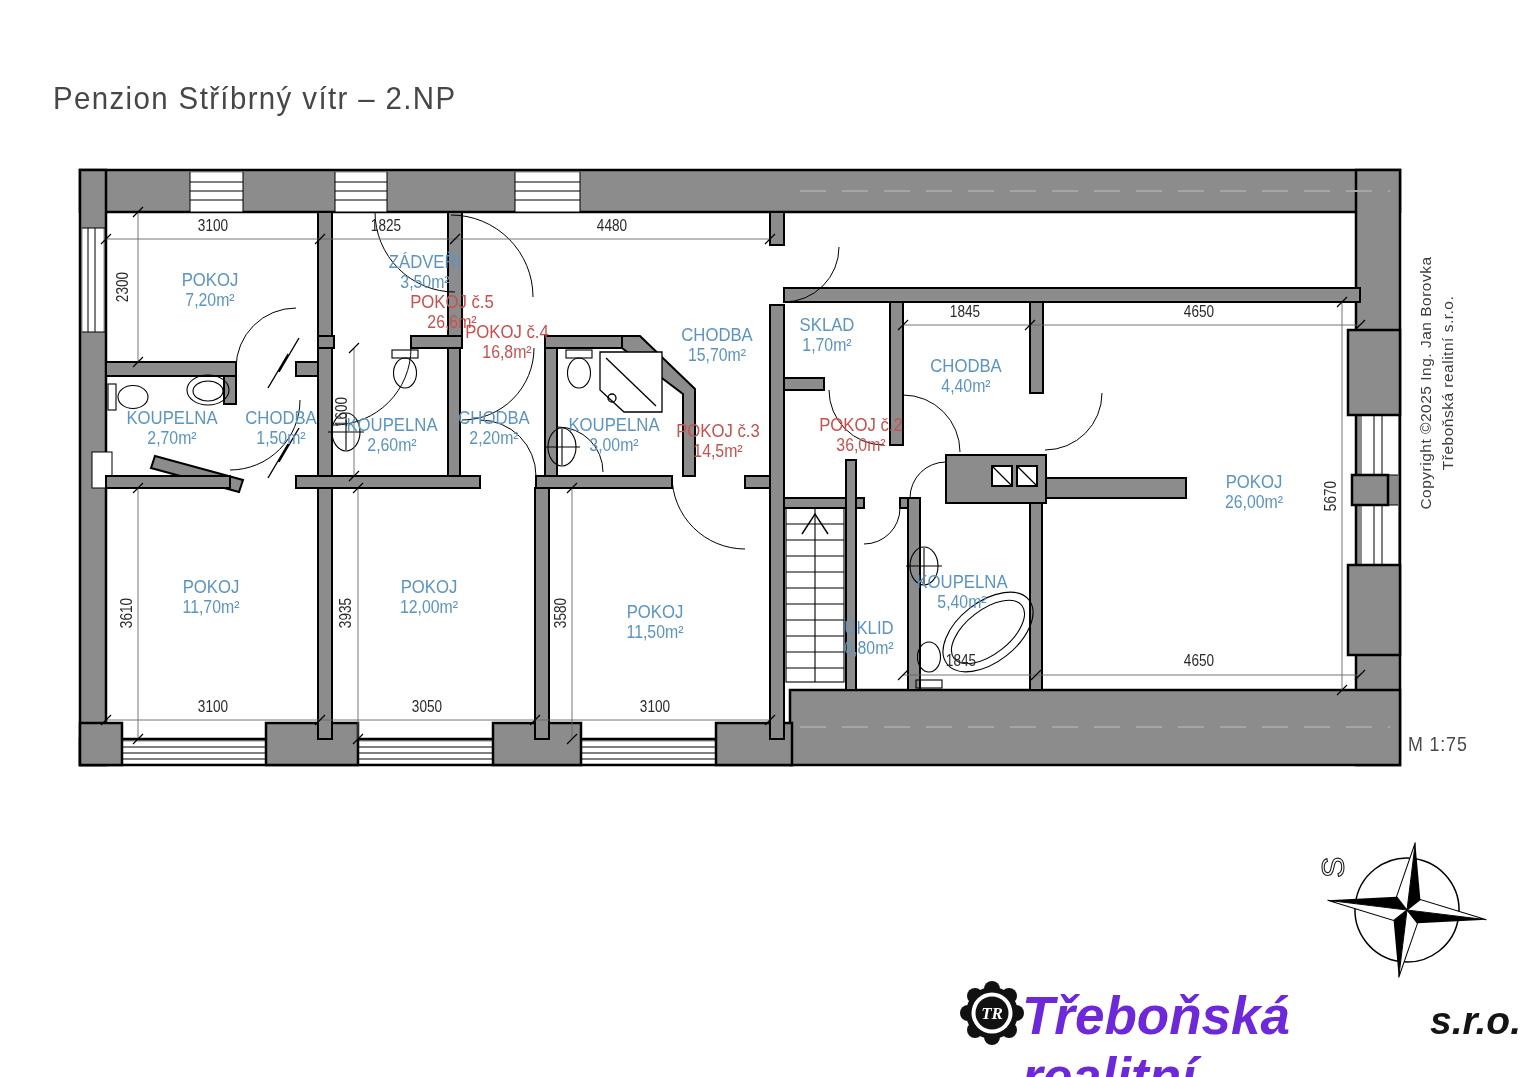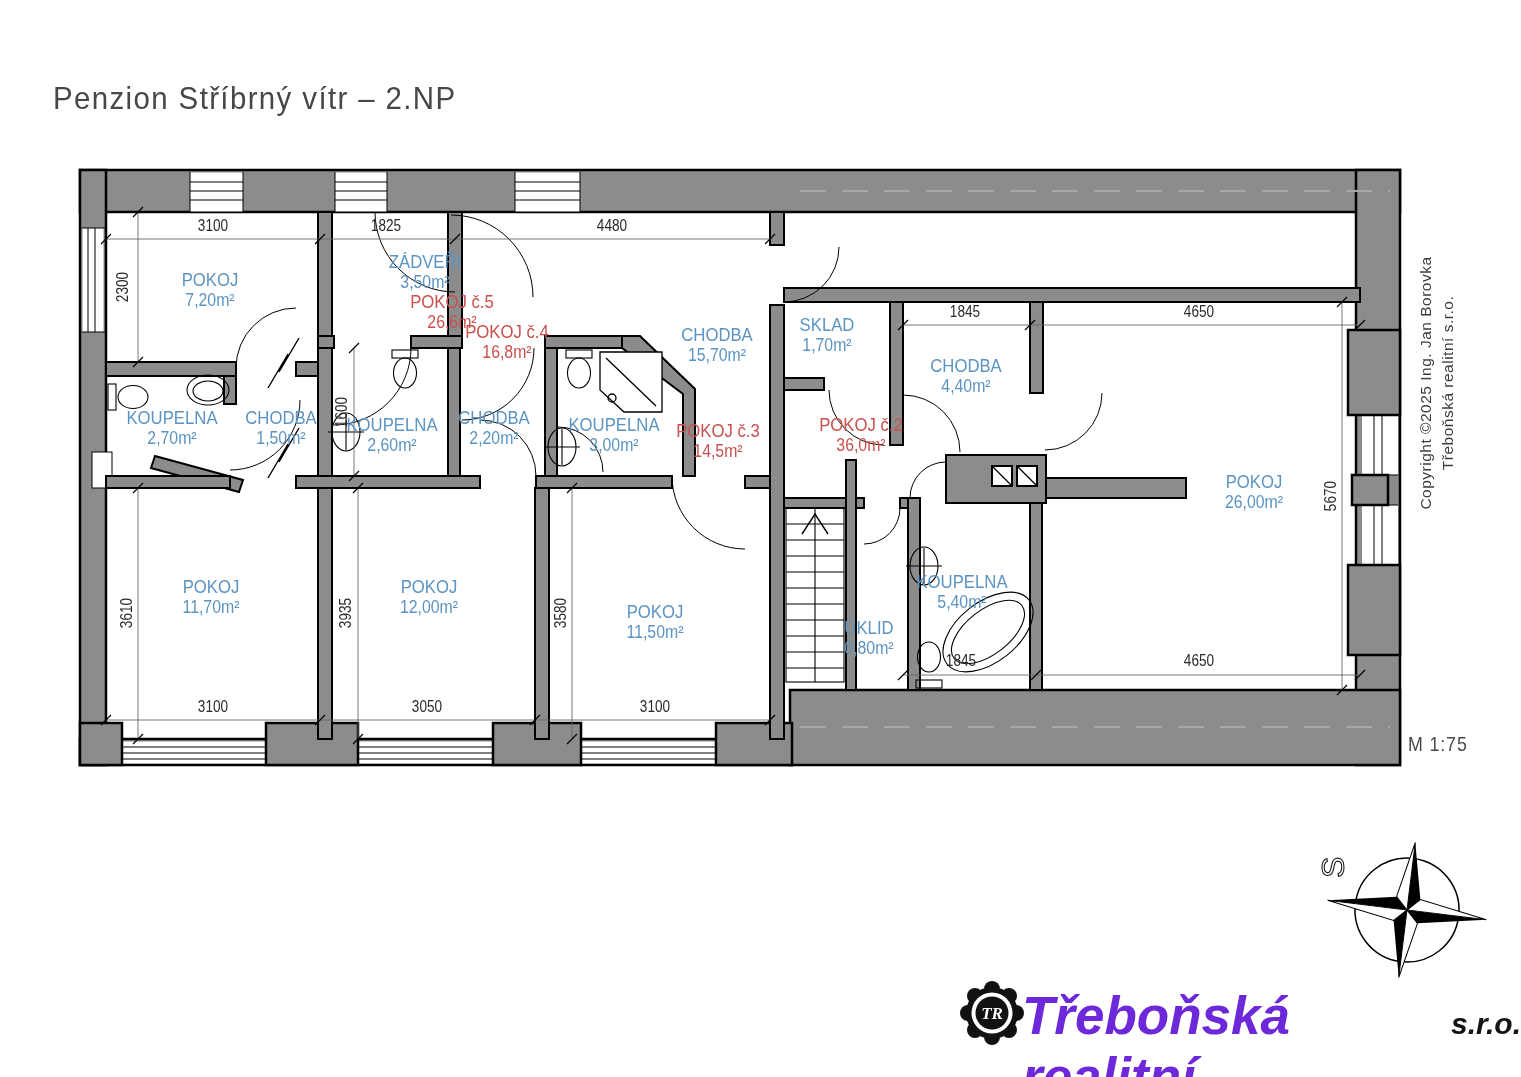--- a/index.html
+++ b/index.html
@@ -18,21 +18,21 @@
        transform:translate(-50%,-50%) scaleX(.8);}
   .dimv{transform:translate(-50%,-50%) rotate(-90deg) scaleX(.8);}
   .scale-note{position:absolute;left:1408px;top:732px;font-size:21px;color:#4a4a4a;
         transform:scaleX(.85);transform-origin:left top;letter-spacing:1px;}
   .copyright{position:absolute;left:1218px;top:360px;width:440px;height:46px;
         transform:rotate(-90deg);text-align:center;color:#3c3c3c;font-size:15.5px;
         line-height:22px;letter-spacing:.5px;}
   .logo{position:absolute;left:1022px;top:985px;display:flex;align-items:baseline;}
   .logo .company{font-size:53px;font-weight:700;font-style:italic;color:#6d28d9;
         font-family:"Liberation Sans", sans-serif;}
-  .logo .suffix{font-size:30px;font-weight:700;font-style:italic;color:#141414;margin-left:12px;}
+  .logo .suffix{font-size:39px;font-weight:700;font-style:italic;color:#141414;margin-left:12px;}
 </style>
 </head>
 <body>
 
 <div class="stage">
 
 <svg class="plan" width="1521" height="1077" viewBox="0 0 1521 1077">
 
   <g style="fill:var(--wall)" stroke="#000" stroke-width="2.5">
     <rect x="80" y="170" width="1320" height="42"></rect>

